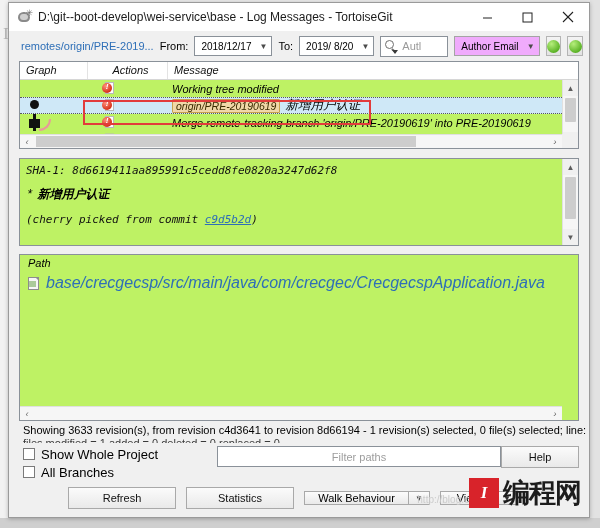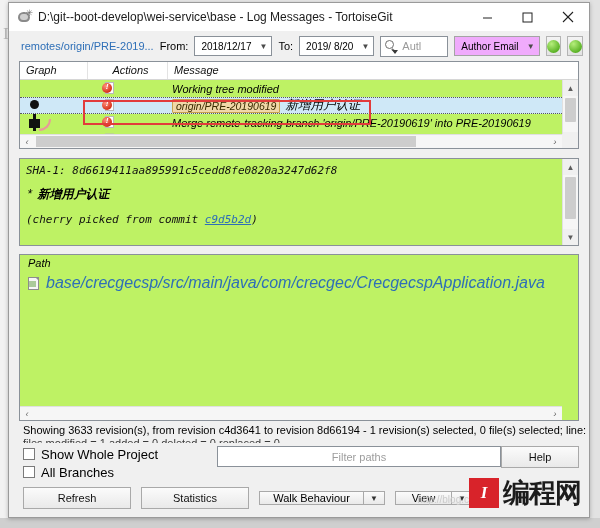--- a/index.html
+++ b/index.html
@@ -126,21 +126,21 @@
   .checks { width:250px; padding-top:2px; }
   .chk { display:flex; align-items:center; gap:6px; height:18px; }
   .chkbox { width:12px; height:12px; background:#fff; border:1px solid #7a7a7a; flex:0 0 12px; }
   .chk span { font-size:13px; }
   .filterwrap { flex:1; padding-top:3px; display:flex; justify-content:flex-start; }
   .filterinput { width:284px; height:21px; background:#fff; border:1px solid #8a9199; display:flex; align-items:center; justify-content:center; }
   .filterinput .ph { color:#9d9d9d; font-size:11px; }
   .helpwrap { width:96px; padding-top:3px; display:flex; justify-content:flex-end; }
   .btn { background:linear-gradient(#fbfbfb,#e9e9e9); border:1px solid #a9a9a9; height:22px; display:flex; align-items:center; justify-content:center; font-size:11px; color:#111; }
   .btn.help { width:78px; }
-  .btnrow { flex:0 0 34px; display:flex; align-items:center; padding:0 10px 4px 14px; gap:10px; position:relative; }
+  .btnrow { flex:0 0 34px; display:flex; align-items:center; padding:0 10px 4px 14px; gap:10px; position:relative;margin-left:45px; }
   .btn.main { width:108px; }
   .splitbtn { display:flex; height:14px; }
   .splitbtn .lab { background:linear-gradient(#fbfbfb,#e9e9e9); border:1px solid #a9a9a9; border-right:none; display:flex; align-items:center; justify-content:center; font-size:11px; padding:0 8px; }
   .splitbtn .drop { width:22px; background:linear-gradient(#fbfbfb,#e9e9e9); border:1px solid #a9a9a9; display:flex; align-items:center; justify-content:center; font-size:8px; color:#333; }
   .splitbtn.walk .lab { width:104px; }
   .splitbtn.view .lab { width:56px; }
 
   
   #watermark { position:absolute; right:8px; bottom:6px; display:flex; align-items:center; gap:4px; z-index:30; }
   #watermark .logo { width:30px; height:30px; background:#d8232a; display:flex; align-items:center; justify-content:center; color:#fff; font-size:17px; font-style:italic; font-weight:bold; font-family:"Liberation Serif",serif; }

